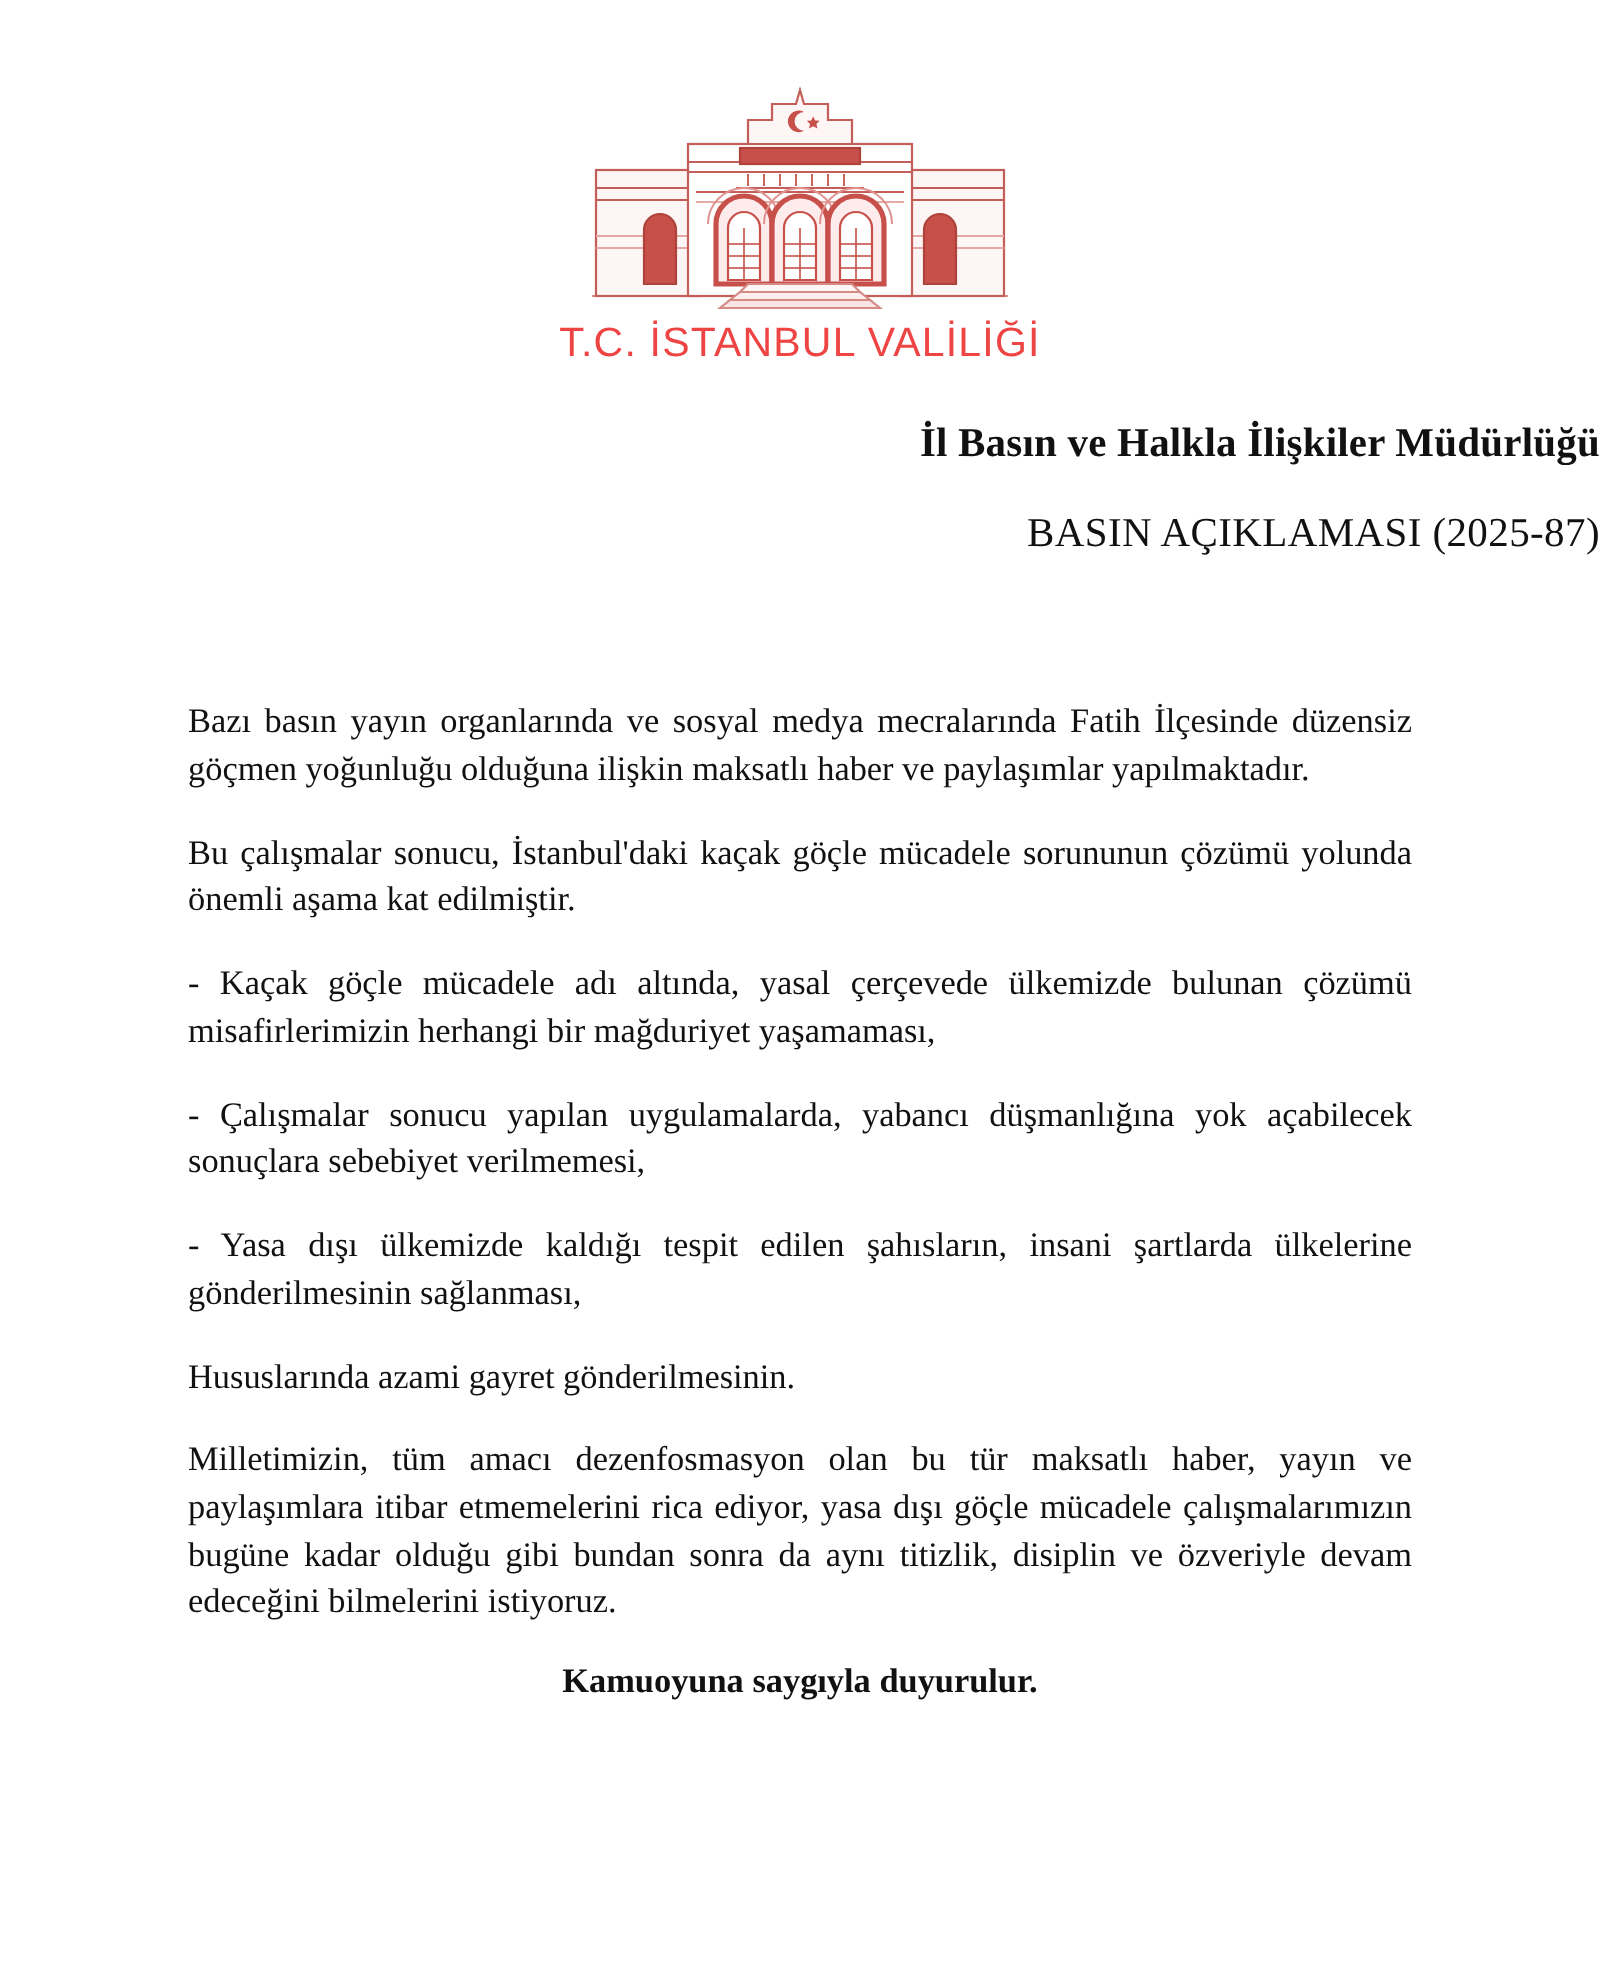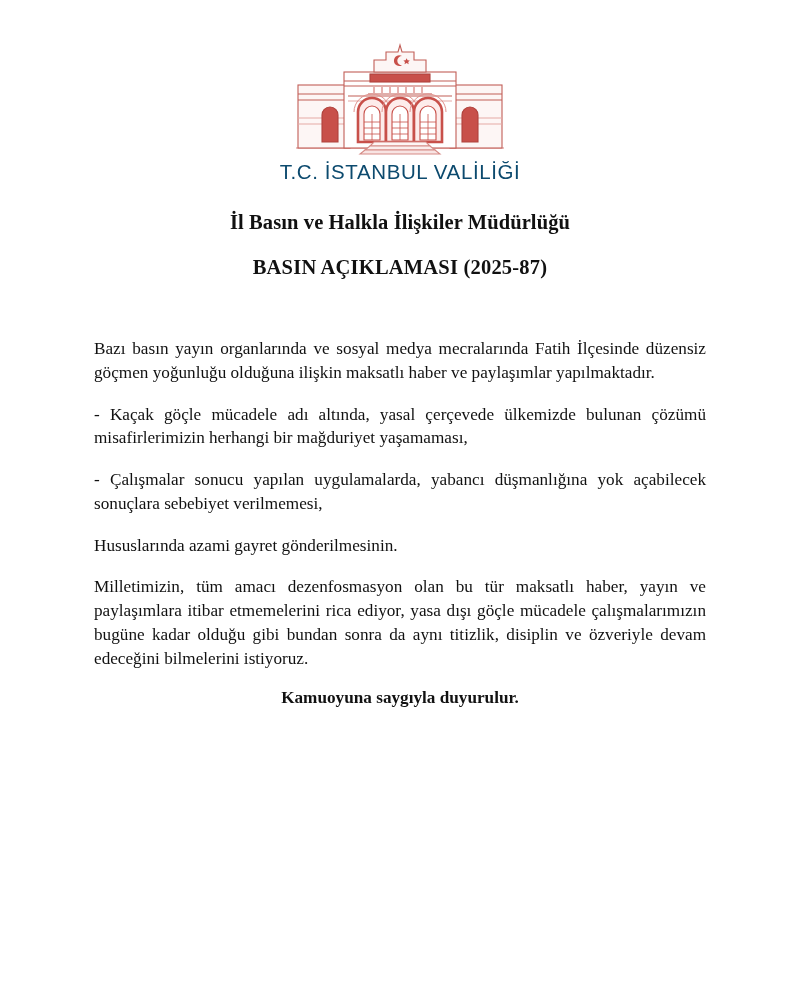--- a/index.html
+++ b/index.html
@@ -31,47 +31,47 @@
   .logo-mark {
     width: 220px;
     height: 118px;
     display: block;
   }
   .logo-wordmark {
     margin-top: 4px;
     font-family: "Liberation Sans", "DejaVu Sans", sans-serif;
     font-size: 20.5px;
     letter-spacing: 0.6px;
-    color: #0c4a6e;
+    color: #ef4444;
     font-weight: 400;
     white-space: nowrap;
   }
 
   
   .headings {
     margin-top: 26px;
-    text-align: center;
+    text-align: right;
   }
   .heading-1 {
     font-size: 20.5px;
     font-weight: bold;
     letter-spacing: 0.1px;
     line-height: 1.2;
   }
   .heading-2 {
     font-size: 20.5px;
-    font-weight: bold;
+    font-weight: normal;
     letter-spacing: 0.2px;
     line-height: 1.2;
     margin-top: 20px;
   }
 
   
   .body-area {
-    margin: 4px auto;
+    margin: 16px auto;
     padding-top: 54px;
     width: 612px;
   }
   .para {
     font-size: 17.2px;
     line-height: 1.38;
     text-align: justify;
     text-justify: inter-word;
     margin: 0 0 18px 0;
     hyphens: none;
@@ -186,20 +186,22 @@
     <div class="logo-wordmark">T.C. İSTANBUL VALİLİĞİ</div>
   </div>
 
   <div class="headings">
     <div class="heading-1">İl Basın ve Halkla İlişkiler Müdürlüğü</div>
     <div class="heading-2">BASIN AÇIKLAMASI (2025-87)</div>
   </div>
 
   <div class="body-area">
     <p class="para">Bazı basın yayın organlarında ve sosyal medya mecralarında Fatih İlçesinde düzensiz göçmen yoğunluğu olduğuna ilişkin maksatlı haber ve paylaşımlar yapılmaktadır.</p>
+    <p class="para">Bu çalışmalar sonucu, İstanbul'daki kaçak göçle mücadele sorununun çözümü yolunda önemli aşama kat edilmiştir.</p>
     <p class="para">- Kaçak göçle mücadele adı altında, yasal çerçevede ülkemizde bulunan çözümü misafirlerimizin herhangi bir mağduriyet yaşamaması,</p>
     <p class="para">- Çalışmalar sonucu yapılan uygulamalarda, yabancı düşmanlığına yok açabilecek sonuçlara sebebiyet verilmemesi,</p>
+    <p class="para">- Yasa dışı ülkemizde kaldığı tespit edilen şahısların, insani şartlarda ülkelerine gönderilmesinin sağlanması,</p>
     <p class="para nojustify">Hususlarında azami gayret gönderilmesinin.</p>
     <p class="para last">Milletimizin, tüm amacı dezenfosmasyon olan bu tür maksatlı haber, yayın ve paylaşımlara itibar etmemelerini rica ediyor, yasa dışı göçle mücadele çalışmalarımızın bugüne kadar olduğu gibi bundan sonra da aynı titizlik, disiplin ve özveriyle devam edeceğini bilmelerini istiyoruz.</p>
     <p class="closing">Kamuoyuna saygıyla duyurulur.</p>
   </div>
 
 </div>
 
 </body></html>

